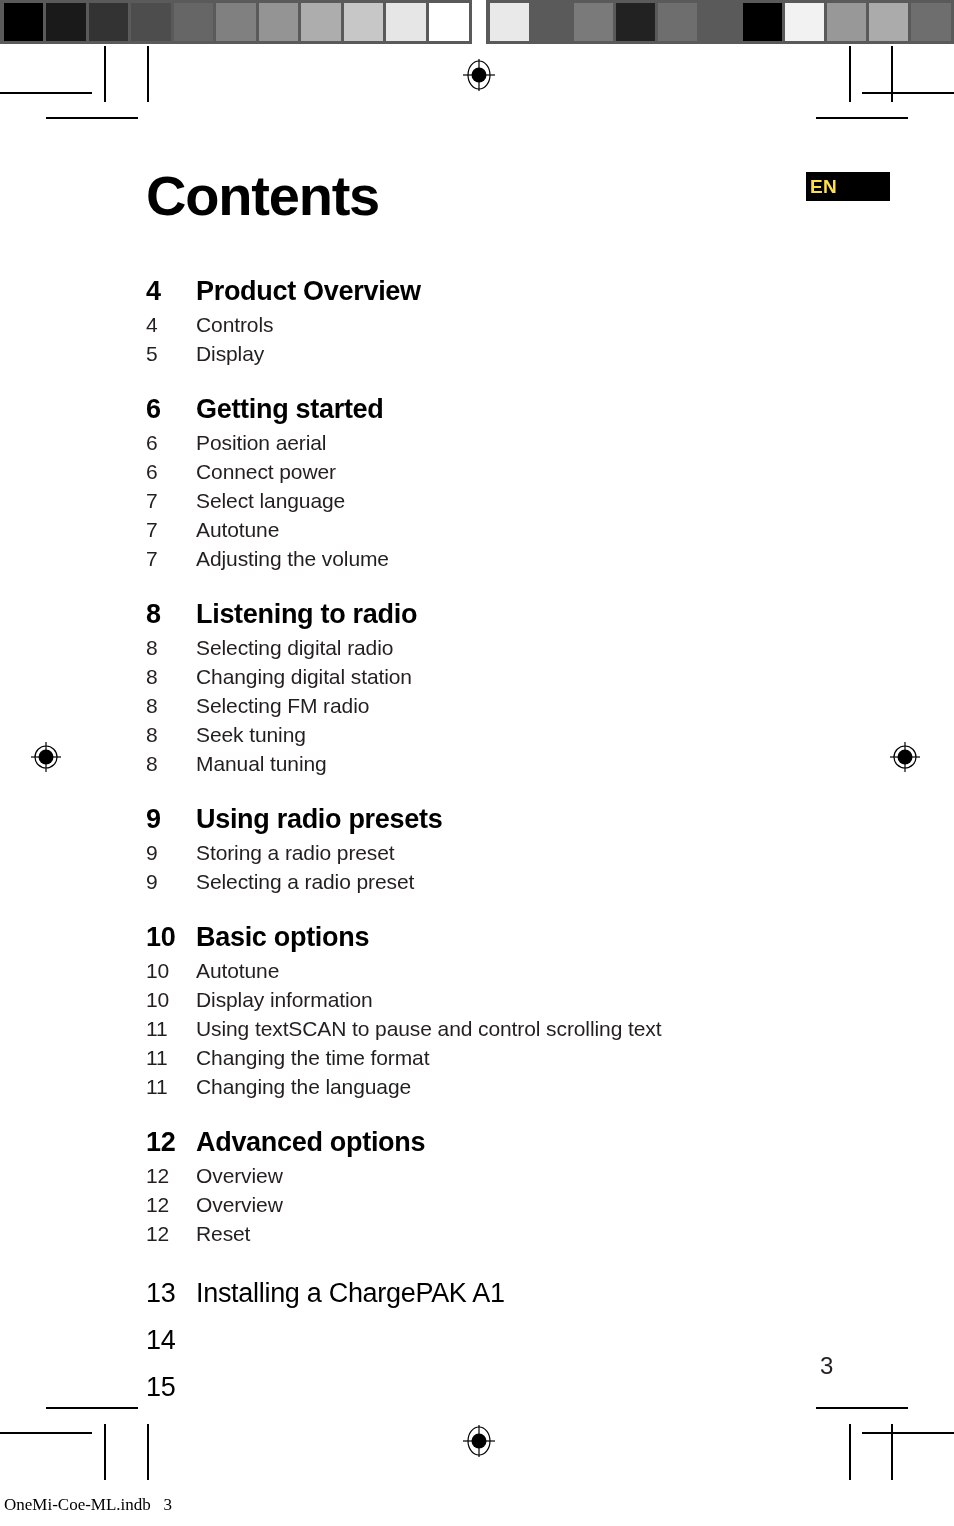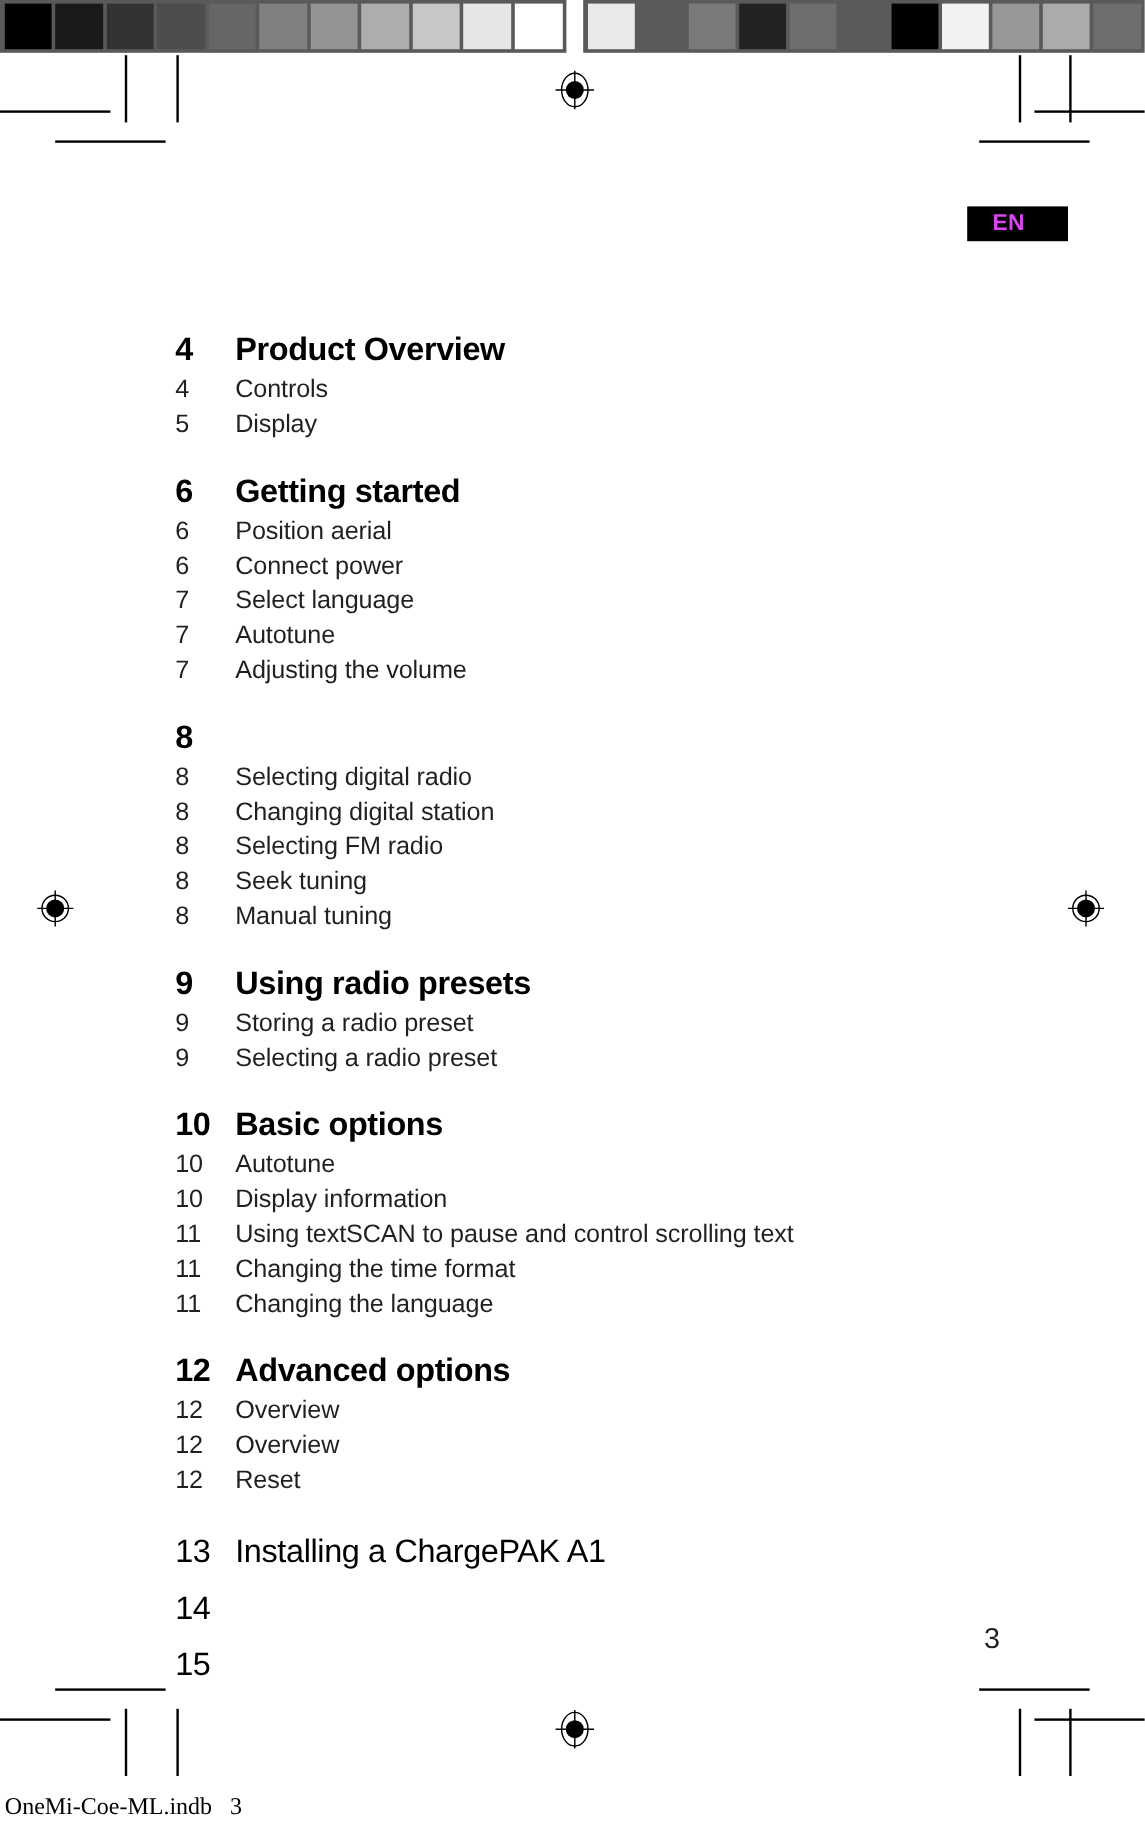--- a/index.html
+++ b/index.html
@@ -79,25 +79,25 @@
     line-height: 1;
   }
 
   #lang-badge {
     position: absolute;
     left: 806px;
     top: 172px;
     width: 84px;
     height: 29px;
     background: #000000;
-    color: #d946ef;
+    color: #fde047;
     font-size: 19px;
     font-weight: bold;
     line-height: 29px;
-    padding-left: 21px;
+    padding-left: 4px;
     box-sizing: border-box;
     letter-spacing: 0.3px;
   }
 
   #toc {
     position: absolute;
     left: 146px;
     top: 272px;
     width: 760px;
   }
@@ -147,21 +147,21 @@
     position: absolute;
     left: 820px;
     top: 1352px;
     font-size: 24px;
     color: #231f20;
   }
 
   .footer-text {
     position: absolute;
     font-family: "Liberation Serif", serif;
-    font-size: 20px;
+    font-size: 17px;
     color: #000000;
     white-space: pre;
   }
   #footer-filename { left: 4px;  top: 1495px; }
   #footer-stamp    { right: 6px; top: 1564px; }
 </style>
 </head>
 <body>
 
 <div id="calibration-strip">
@@ -236,20 +236,21 @@
 </svg>
 <svg class="reg-target" style="left:462px; top:1424px;" viewBox="0 0 34 34">
   <ellipse cx="17" cy="17" rx="11" ry="14" fill="#fff" stroke="#000" stroke-width="1.2"></ellipse>
   <circle cx="17" cy="17" r="7.5" fill="#000"></circle>
   <line x1="17" y1="1" x2="17" y2="33" stroke="#000" stroke-width="1.2"></line>
   <line x1="1" y1="17" x2="33" y2="17" stroke="#000" stroke-width="1.2"></line>
 </svg>
 
 <div id="page-body">
 
+  <div id="page-title">Contents</div>
 
   <div id="lang-badge">EN</div>
 
   <div id="toc">
       <div class="toc-section">
         <div class="toc-row toc-head">
           <span class="toc-num">4</span>
           <span class="toc-label">Product Overview</span>
         </div>
         <div class="toc-row toc-sub">
@@ -283,20 +284,21 @@
           <span class="toc-label">Autotune</span>
         </div>
         <div class="toc-row toc-sub">
           <span class="toc-num">7</span>
           <span class="toc-label">Adjusting the volume</span>
         </div>
       </div>
       <div class="toc-section">
         <div class="toc-row toc-head">
           <span class="toc-num">8</span>
+          <span class="toc-label">Listening to radio</span>
         </div>
         <div class="toc-row toc-sub">
           <span class="toc-num">8</span>
           <span class="toc-label">Selecting digital radio</span>
         </div>
         <div class="toc-row toc-sub">
           <span class="toc-num">8</span>
           <span class="toc-label">Changing digital station</span>
         </div>
         <div class="toc-row toc-sub">

